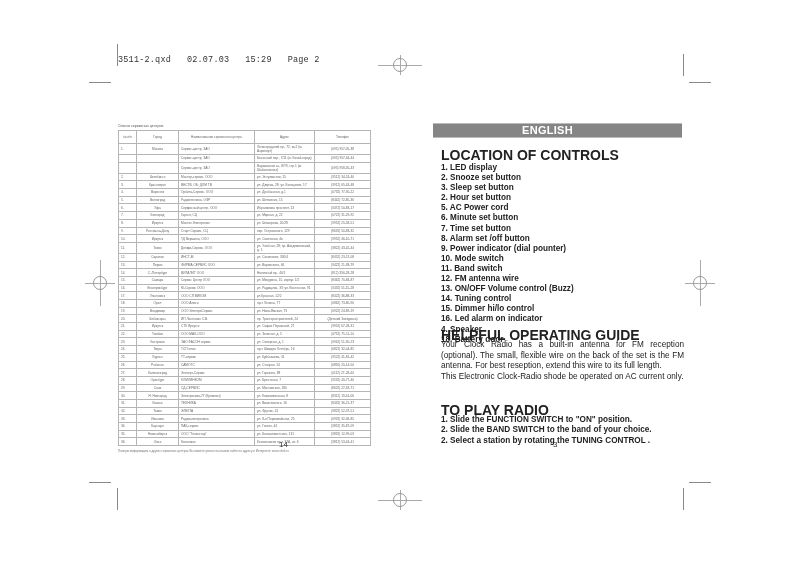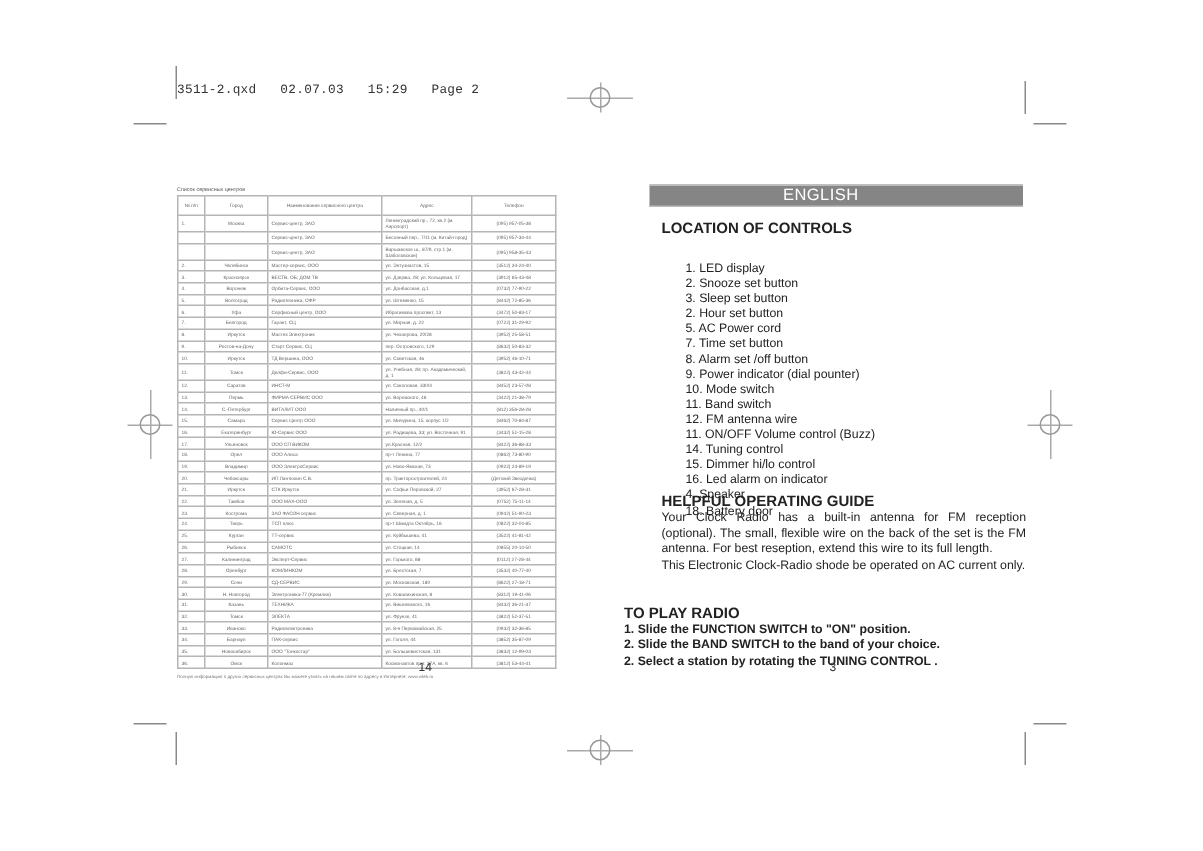--- a/index.html
+++ b/index.html
@@ -31,29 +31,29 @@
   table.dealers td.city { text-align:center; }
   table.dealers td.tel { text-align:center; }
   table.dealers tr { height:7.7px; }
   .foot-note { font-size:3px; color:#777; margin-top:3px; }
   .page-num-left { position:absolute; left:239px; top:440px; font-size:8px; color:#333;margin-left:40px; }
   .lang-bar {
     position:absolute; left:433px; top:123px; width:249px; height:13px;
     background:#858585; border-top:1px solid #bbb; border-bottom:1px solid #bbb;
   }
   .lang-bar span {
-    position:absolute; left:89px; top:0px; color:#fff; font-weight:normal; font-size:11px; line-height:13px; letter-spacing:0.3px;
+    position:absolute; left:89px; top:0px; color:#fff; font-weight:bold; font-size:11px; line-height:13px; letter-spacing:0.3px;
   }
-  .section-title { font-weight:bold; font-size:10px; margin:0; }
+  .section-title { font-weight:bold; font-size:14px; margin:0; }
   .controls { position:absolute; left:441px; top:147px; width:241px; font-size:8.2px; color:#222; }
-  .controls ol { list-style:none; margin:16px; padding:0; }
+  .controls ol { list-style:none; margin:0; padding:0;font-weight:bold; }
   .controls li { line-height:10.1px; white-space:nowrap; }
   .guide { position:absolute; left:441px; top:330px; width:243px; font-size:8.2px; color:#222; line-height:10.4px; }
   .guide p { margin:0; text-align:justify; }
-  .radio { position:absolute; left:416px; top:405px; width:243px; font-size:8.2px; color:#222; line-height:10.2px; }
+  .radio { position:absolute; left:441px; top:405px; width:243px; font-size:8.2px; color:#222; line-height:10.2px; }
   .radio ol { list-style:none; margin:0; padding:0;font-weight:bold; }
   .radio li { white-space:nowrap; }
   .page-num-right { position:absolute; left:553px; top:440px; font-size:8px; color:#333; }
 </style>
 </head>
 <body>
 
 <div class="slug">3511-2.qxd   02.07.03   15:29   Page 2</div>
 
 <div class="crop" style="left:117px;top:44px;width:1px;height:22px;"></div>
@@ -383,27 +383,28 @@
 </div>
 
 <div class="controls">
   <h3 class="section-title">LOCATION OF CONTROLS</h3>
   <ol>
     <li>1. LED display</li>
     <li>2. Snooze set button</li>
     <li>3.  Sleep set button</li>
     <li>2. Hour set button</li>
     <li>5. AC Power cord</li>
+    <li>6. Minute set button</li>
     <li>7. Time set button</li>
     <li>8. Alarm set /off button</li>
     <li>9. Power indicator (dial pounter)</li>
     <li>10. Mode switch</li>
     <li>11. Band switch</li>
     <li>12. FM antenna wire</li>
-    <li>11. ON/OFF Volume control (Buzz)</li>
+    <li>13. ON/OFF Volume control (Buzz)</li>
     <li>14. Tuning control</li>
     <li>15. Dimmer hi/lo control</li>
     <li>16. Led alarm on indicator</li>
     <li>4. Speaker</li>
     <li>18. Battery door</li>
   </ol>
 </div>
 
 <div class="guide">
   <h3 class="section-title">HELPFUL OPERATING GUIDE</h3>

